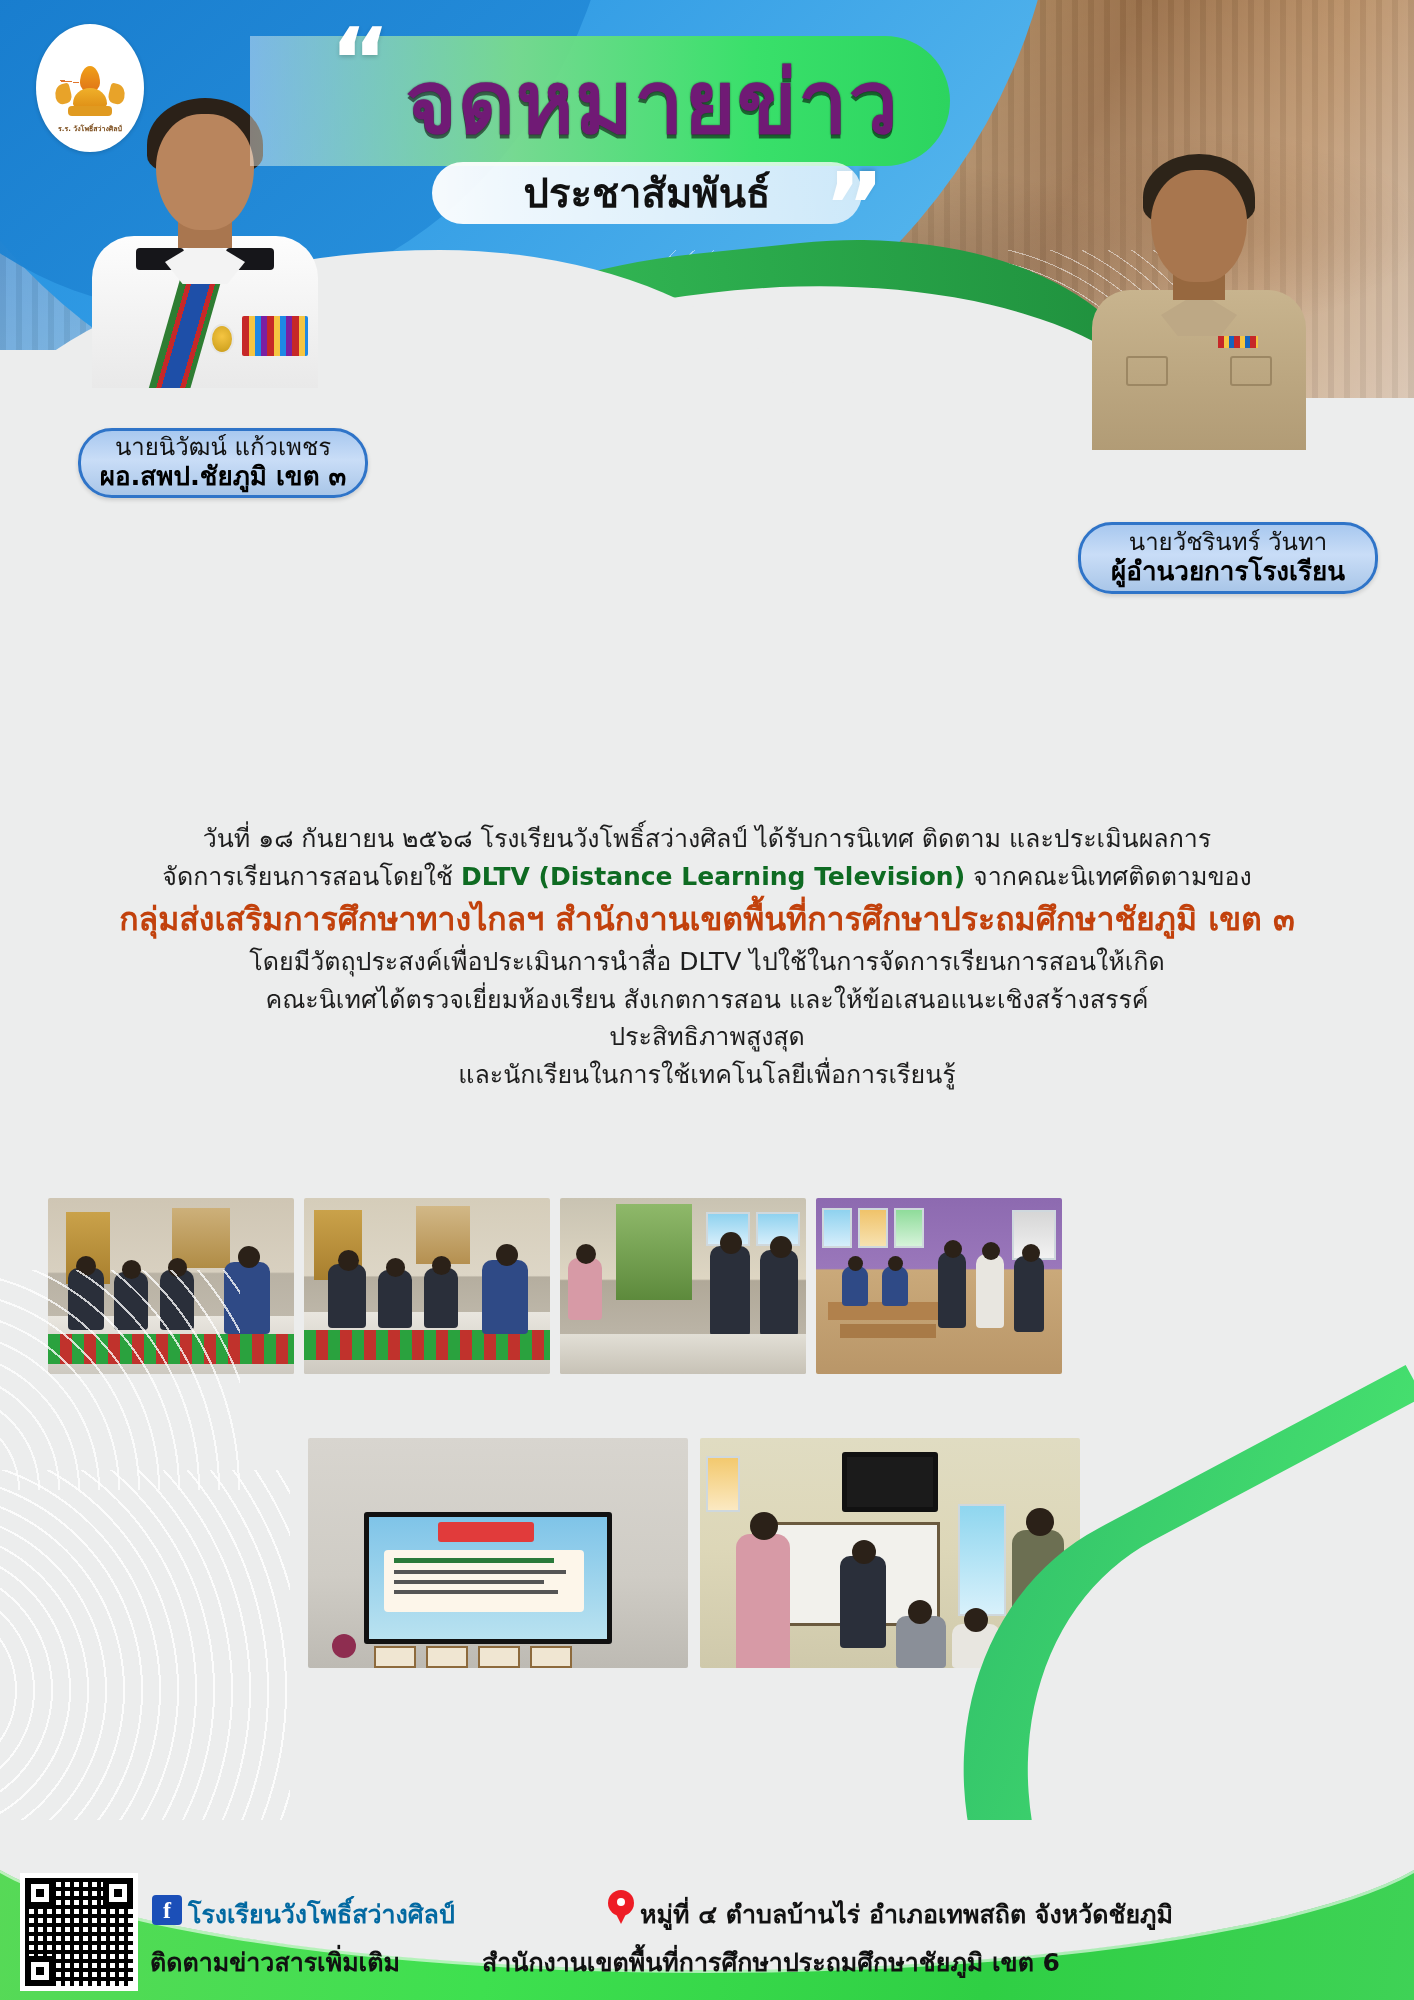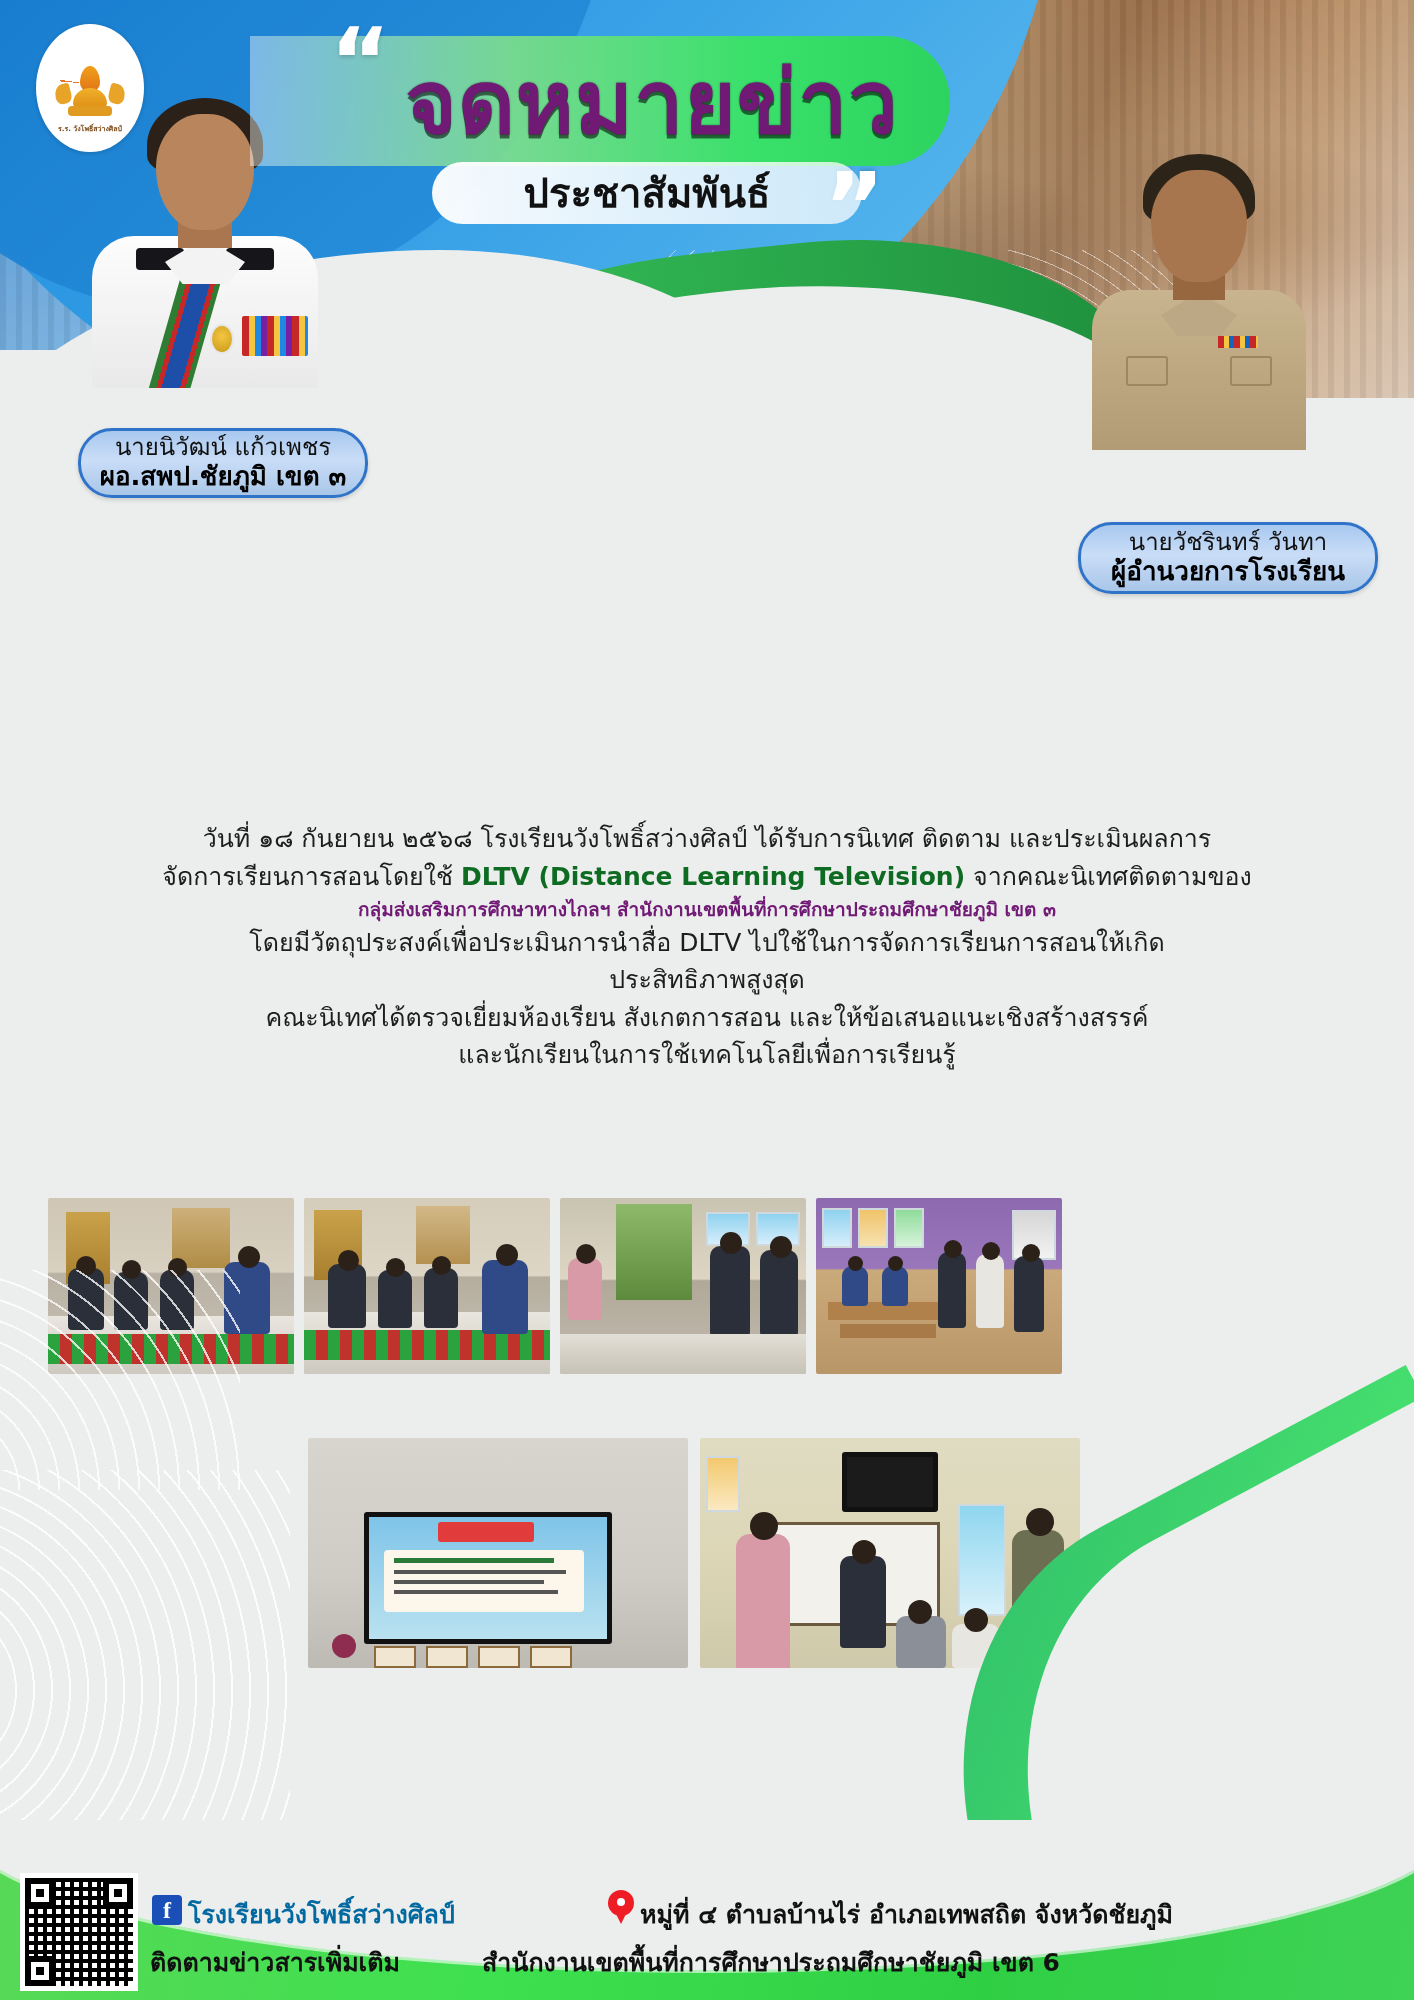--- a/index.html
+++ b/index.html
@@ -220,21 +220,21 @@
     text-shadow:2px 2px 0 #a8e3a8;
   }
 
   
   .body-text{
     position:absolute; left:70px; top:820px; width:1274px;
     text-align:center; color:#1d1d1d; font-size:25px; line-height:1.5;
   }
   .body-text p{ margin:0; }
   .em-green{ color:#0e6b22; font-weight:bold; }
-  .em-green-lg{ color:#701a75; font-weight:bold; font-size:19px; }
+  .em-green-lg{ color:#c2410c; font-weight:bold; font-size:32px; }
 
   
   .photos-row1{ position:absolute; left:48px; top:1198px; width:1320px; height:176px; display:flex; gap:10px; }
   .photos-row1 .ph{ width:246px; height:176px; border-radius:2px; overflow:hidden; position:relative; }
   .photos-row2{ position:absolute; left:308px; top:1438px; width:800px; height:230px; display:flex; gap:12px; }
   .photos-row2 .ph{ width:268px; height:230px; border-radius:2px; overflow:hidden; position:relative; }
   .ph2-wide{ width:380px !important; }
 
   
   .room-a{ background:linear-gradient(180deg,#cfc6b4 0%,#d8d0c0 42%,#b9b2a4 43%,#c8c2b6 100%); }
@@ -385,22 +385,22 @@
     <div class="n1">นายวัชรินทร์ วันทา</div>
     <div class="n2">ผู้อำนวยการโรงเรียน</div>
   </div>
 
 
   <div class="body-text">
     <p>วันที่ ๑๘ กันยายน ๒๕๖๘ โรงเรียนวังโพธิ์สว่างศิลป์ ได้รับการนิเทศ ติดตาม และประเมินผลการ</p>
     <p><span>จัดการเรียนการสอนโดยใช้ </span><span class="em-green">DLTV (Distance Learning Television)</span><span> จากคณะนิเทศติดตามของ</span></p>
     <p class="em-green-lg">กลุ่มส่งเสริมการศึกษาทางไกลฯ สำนักงานเขตพื้นที่การศึกษาประถมศึกษาชัยภูมิ เขต ๓</p>
     <p>โดยมีวัตถุประสงค์เพื่อประเมินการนำสื่อ DLTV ไปใช้ในการจัดการเรียนการสอนให้เกิด</p>
+    <p>คณะนิเทศได้ตรวจเยี่ยมห้องเรียน สังเกตการสอน และให้ข้อเสนอแนะเชิงสร้างสรรค์</p>
     <p>ประสิทธิภาพสูงสุด</p>
-    <p>คณะนิเทศได้ตรวจเยี่ยมห้องเรียน สังเกตการสอน และให้ข้อเสนอแนะเชิงสร้างสรรค์</p>
     <p>และนักเรียนในการใช้เทคโนโลยีเพื่อการเรียนรู้</p>
   </div>
 
   <div class="photos-row1">
     <div class="ph room-a">
       <div class="win" style="left:18px;top:14px;width:44px;height:72px;"></div>
       <div class="win" style="left:124px;top:10px;width:58px;height:60px;background:linear-gradient(180deg,#cdb07a,#b08c45);"></div>
       <div class="tbl" style="left:0;top:118px;width:246px;height:58px;"></div>
       <div class="chairs" style="left:0;top:136px;width:246px;"></div>
       <div class="person p-dark" style="left:20px;top:70px;width:36px;height:62px;"></div>

